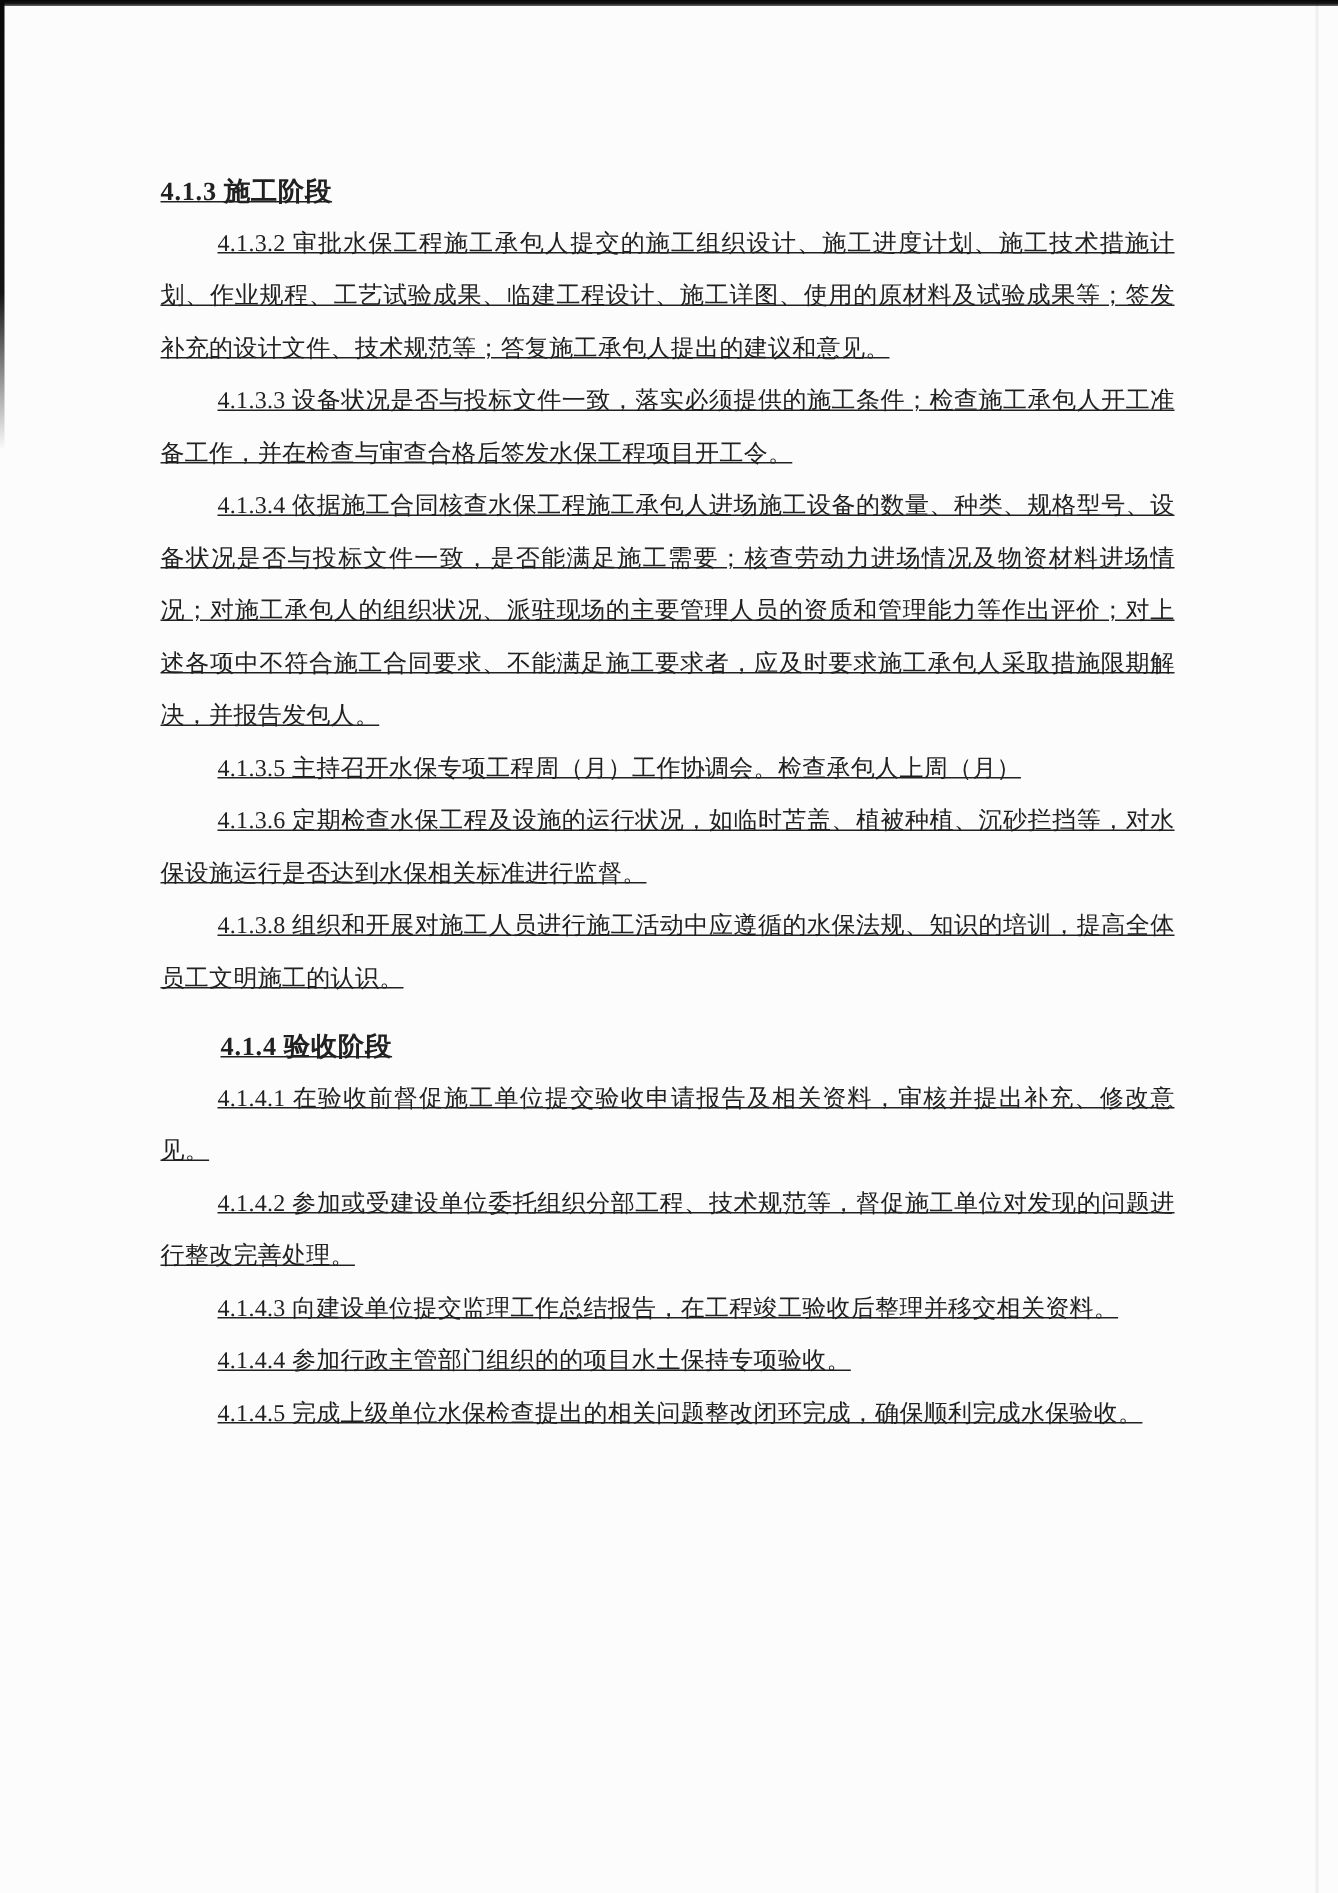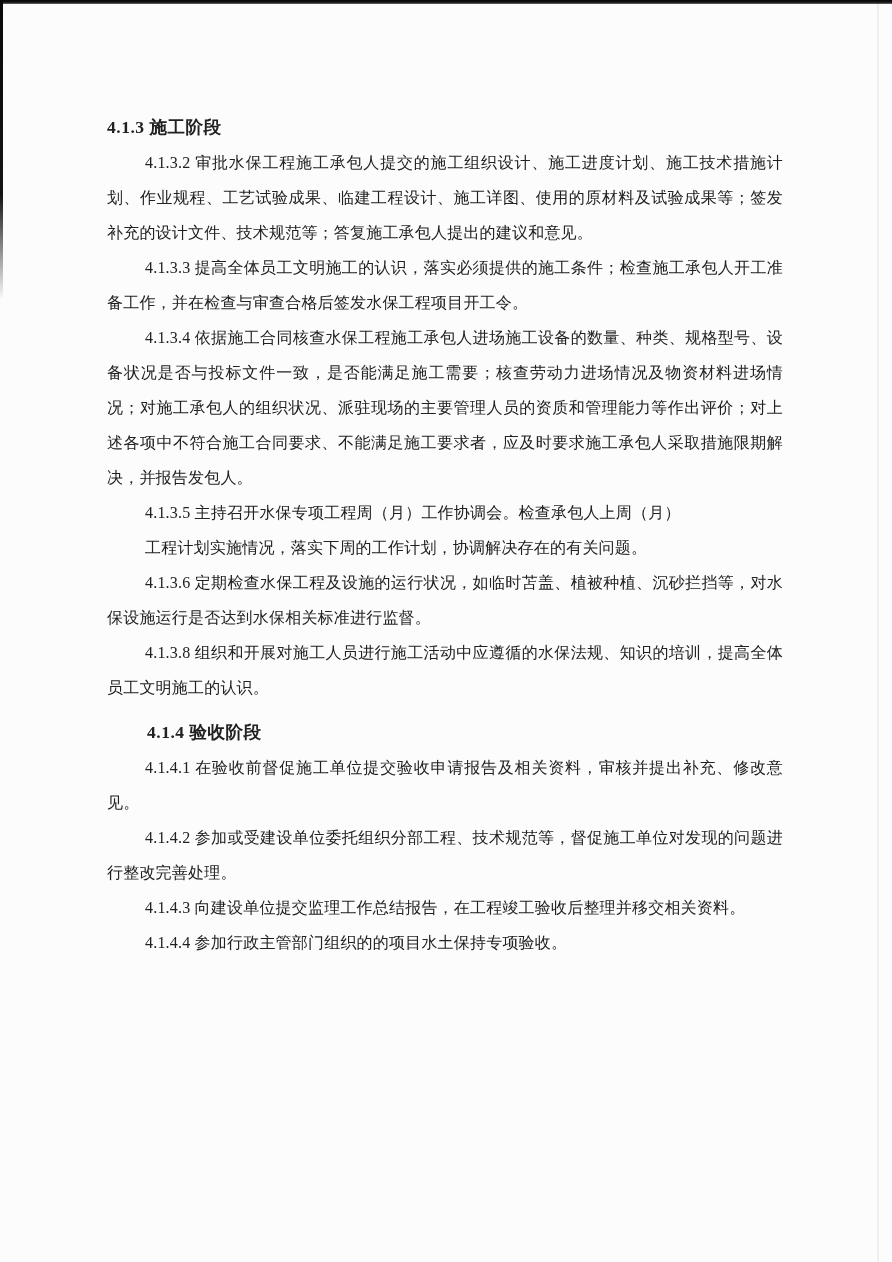--- a/index.html
+++ b/index.html
@@ -33,20 +33,21 @@
     top: 0; right: 13px;
     width: 2px; height: 100%;
     background: rgba(0,0,0,0.05);
   }
   
   .content {
     position: absolute;
     left: 107px;
     top: 110px;
     width: 676px;
+    text-decoration: underline;
   }
   .sec-heading {
     margin: 0;
     font-size: 17.5px;
     font-weight: bold;
     line-height: 35px;
     letter-spacing: 0.5px;
   }
   .sec-heading:not(:first-child) {
     margin-top: 10px;
@@ -72,24 +73,24 @@
 </head>
 <body style="background: rgb(252, 252, 252); color: rgb(33, 33, 33);">
 
 <div class="scan-top"></div>
 <div class="scan-left"></div>
 <div class="scan-right"></div>
 
 <main class="content">
     <h2 class="sec-heading">4.1.3 施工阶段</h2>
     <p class="body-para">4.1.3.2 审批水保工程施工承包人提交的施工组织设计、施工进度计划、施工技术措施计划、作业规程、工艺试验成果、临建工程设计、施工详图、使用的原材料及试验成果等；签发补充的设计文件、技术规范等；答复施工承包人提出的建议和意见。</p>
-    <p class="body-para">4.1.3.3 提高全体员工文明施工的认识，落实必须提供的施工条件；检查施工承包人开工准备工作，并在检查与审查合格后签发水保工程项目开工令。</p>
+    <p class="body-para">4.1.3.3 设备状况是否与投标文件一致，落实必须提供的施工条件；检查施工承包人开工准备工作，并在检查与审查合格后签发水保工程项目开工令。</p>
     <p class="body-para">4.1.3.4 依据施工合同核查水保工程施工承包人进场施工设备的数量、种类、规格型号、设备状况是否与投标文件一致，是否能满足施工需要；核查劳动力进场情况及物资材料进场情况；对施工承包人的组织状况、派驻现场的主要管理人员的资质和管理能力等作出评价；对上述各项中不符合施工合同要求、不能满足施工要求者，应及时要求施工承包人采取措施限期解决，并报告发包人。</p>
     <p class="body-line">4.1.3.5 主持召开水保专项工程周（月）工作协调会。检查承包人上周（月）</p>
-    <p class="body-line">工程计划实施情况，落实下周的工作计划，协调解决存在的有关问题。</p>
     <p class="body-para">4.1.3.6 定期检查水保工程及设施的运行状况，如临时苫盖、植被种植、沉砂拦挡等，对水保设施运行是否达到水保相关标准进行监督。</p>
     <p class="body-para">4.1.3.8 组织和开展对施工人员进行施工活动中应遵循的水保法规、知识的培训，提高全体员工文明施工的认识。</p>
     <h2 class="sec-heading">4.1.4 验收阶段</h2>
     <p class="body-para">4.1.4.1 在验收前督促施工单位提交验收申请报告及相关资料，审核并提出补充、修改意见。</p>
     <p class="body-para">4.1.4.2 参加或受建设单位委托组织分部工程、技术规范等，督促施工单位对发现的问题进行整改完善处理。</p>
     <p class="body-para">4.1.4.3 向建设单位提交监理工作总结报告，在工程竣工验收后整理并移交相关资料。</p>
     <p class="body-para">4.1.4.4 参加行政主管部门组织的的项目水土保持专项验收。</p>
+    <p class="body-para">4.1.4.5 完成上级单位水保检查提出的相关问题整改闭环完成，确保顺利完成水保验收。</p>
   </main>
 
 </body></html>

